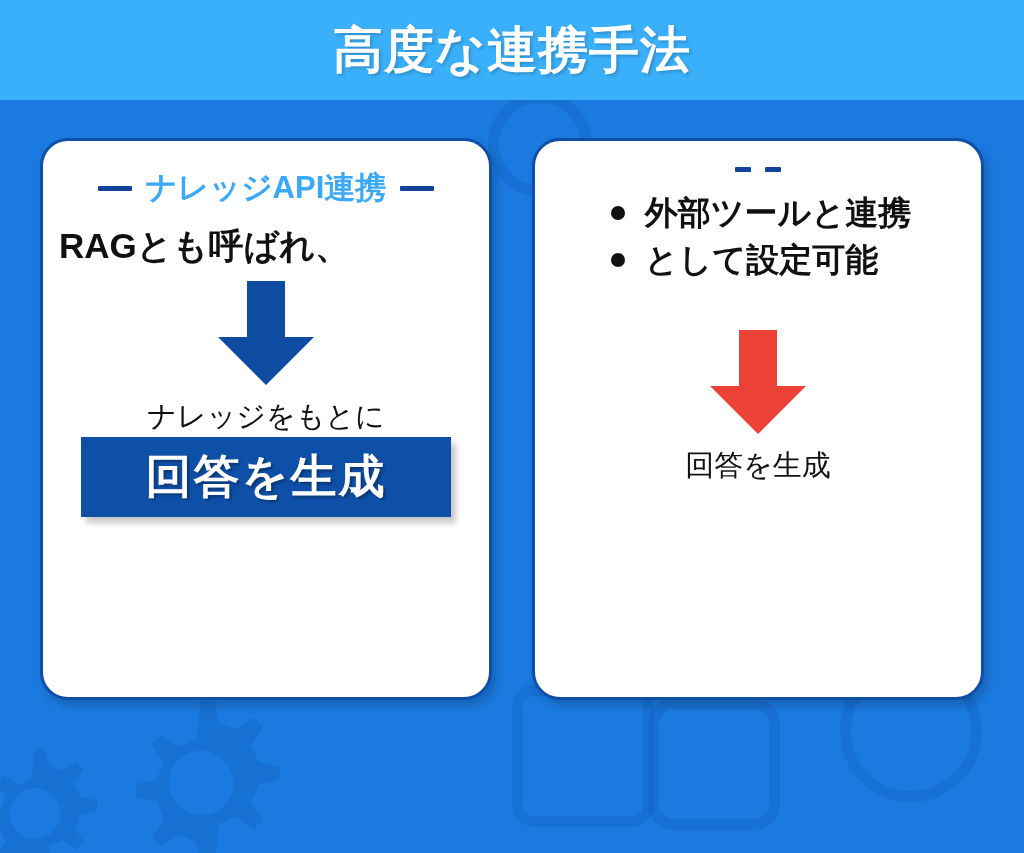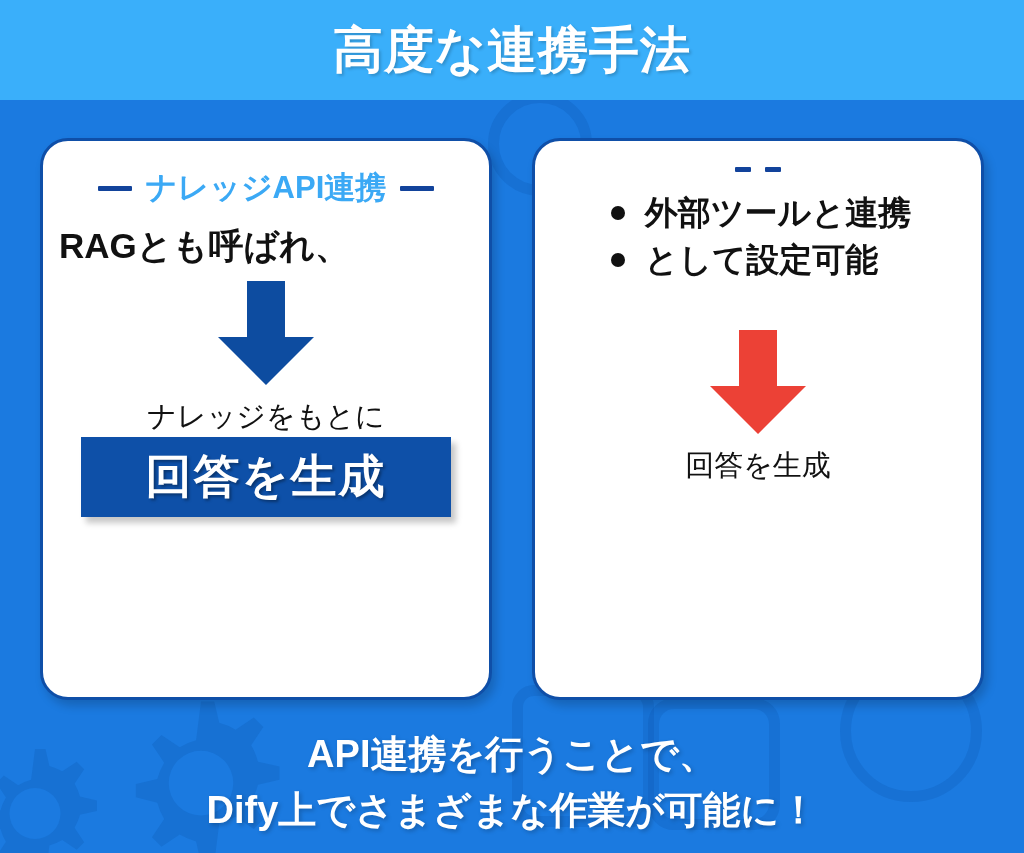--- a/index.html
+++ b/index.html
@@ -302,18 +302,14 @@
           <polygon points="33,0 71,0 71,56 100,56 52,104 4,56 33,56" fill="#EC4136"></polygon>
         </svg>
 
         <div class="caption">回答を生成</div>
 
       </div>
     </div>
 
   </div>
 
-  <div class="footer">
-    <div class="footer-line">API連携を行うことで、</div>
-    <div class="footer-line">Dify上でさまざまな作業が可能に！</div>
-  </div>
 
 </div>
 
 </body></html>

